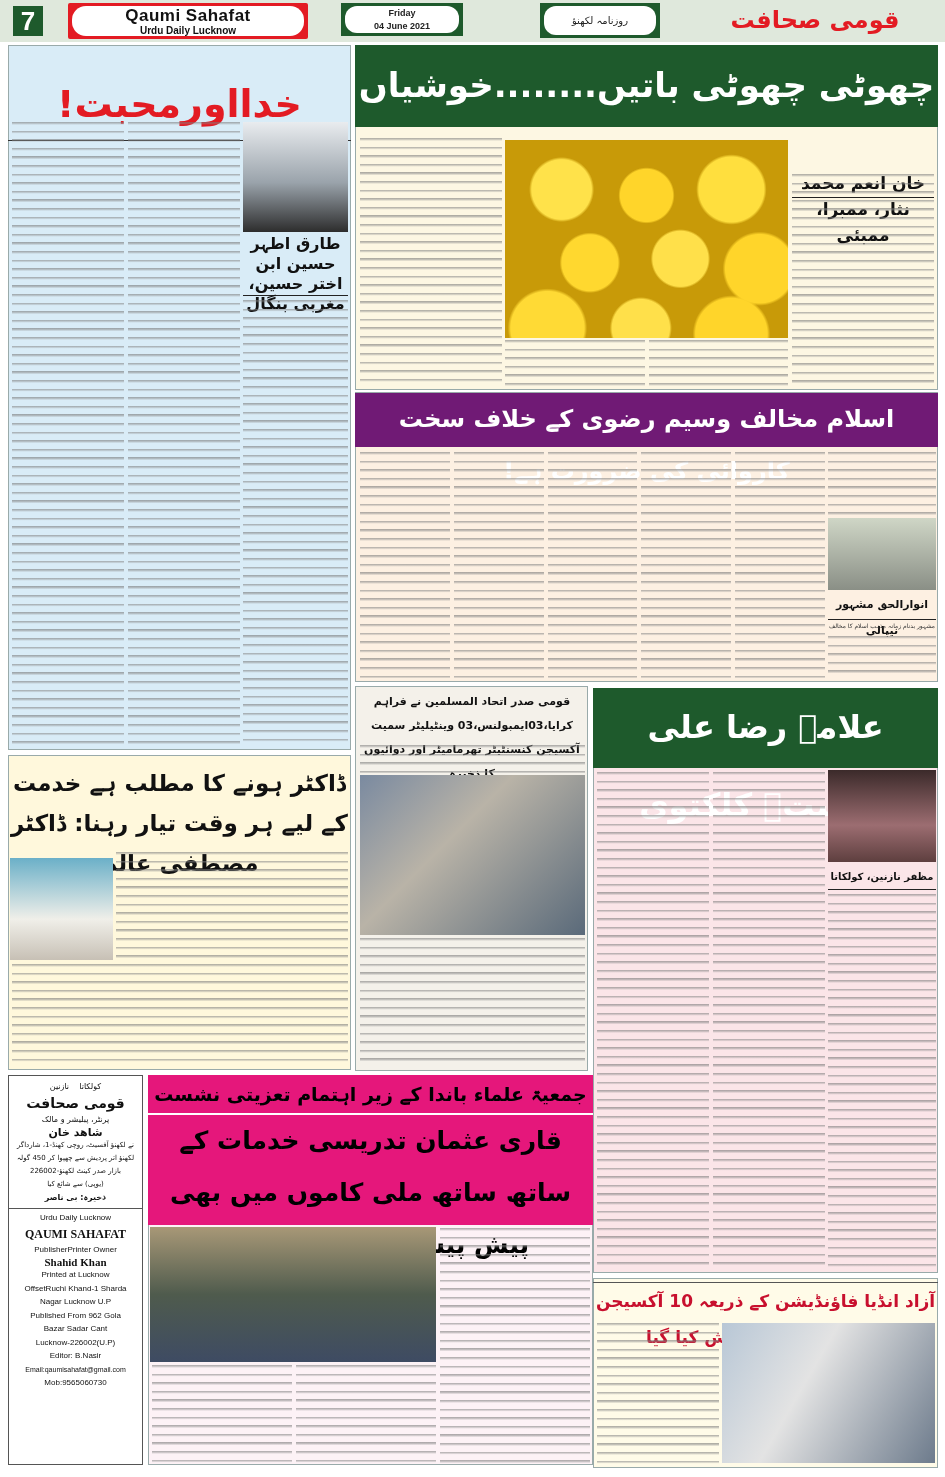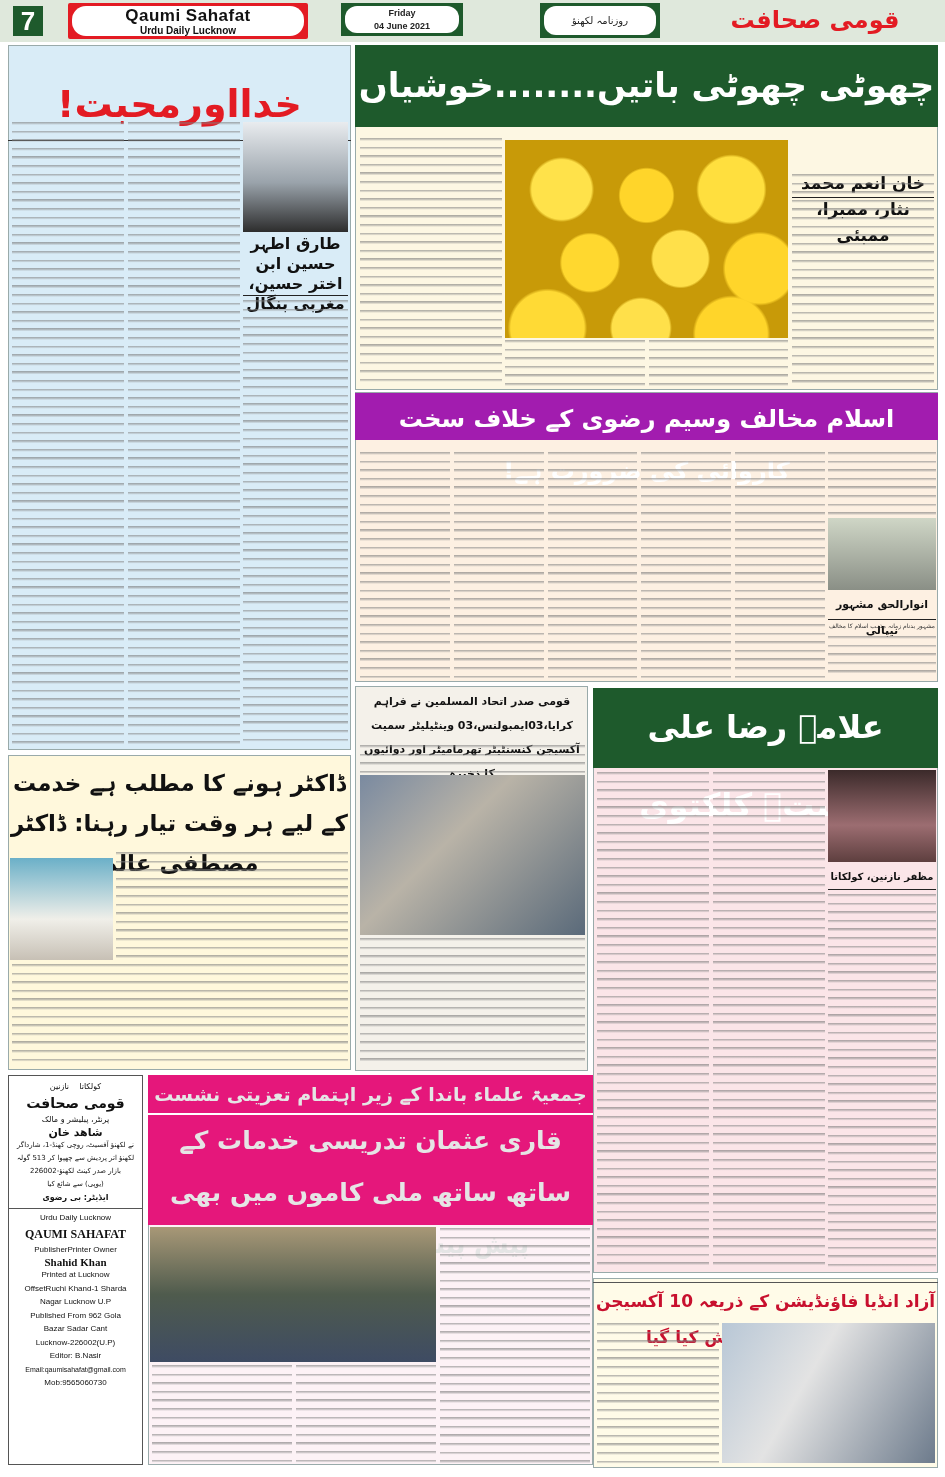--- a/index.html
+++ b/index.html
@@ -31,21 +31,21 @@
   #art-khuda { left:8px; top:45px; width:343px; height:705px; background:#d9ecf7; }
   #khuda-head { left:8px; top:45px; width:343px; height:72px; color:#e31b23; font: bold 38px "DejaVu Sans", sans-serif; text-align:center; line-height:70px; border-bottom:1px solid #333;margin-top:24px; }
 
   
   #art-smile { left:355px; top:45px; width:583px; height:345px; background:#fdf7e3; }
   #smile-head { left:355px; top:45px; width:583px; height:82px; background:#1e5a2c; color:#fff; font: bold 34px "DejaVu Sans", sans-serif; text-align:center; line-height:80px; }
   #smile-photo { left:505px; top:140px; width:283px; height:198px; background: radial-gradient(circle at 20% 25%, #ffe24a 0 11%, transparent 12%), radial-gradient(circle at 50% 28%, #ffd52a 0 13%, transparent 14%), radial-gradient(circle at 80% 25%, #ffdf3e 0 12%, transparent 13%), radial-gradient(circle at 30% 62%, #ffd82f 0 12%, transparent 13%), radial-gradient(circle at 62% 60%, #ffe04a 0 13%, transparent 14%), radial-gradient(circle at 90% 65%, #ffd52a 0 12%, transparent 13%), radial-gradient(circle at 15% 95%, #ffda35 0 12%, transparent 13%), radial-gradient(circle at 48% 95%, #ffe04a 0 12%, transparent 13%), radial-gradient(circle at 80% 98%, #ffd52a 0 12%, transparent 13%), #c89a08; }
 
   
   #art-islam { left:355px; top:392px; width:583px; height:290px; background:#fdf0e2; }
-  #islam-head { left:355px; top:393px; width:583px; height:47px; background:#a21caf; color:#fff; font: bold 24px "DejaVu Sans", sans-serif; text-align:center; line-height:52px; }
+  #islam-head { left:355px; top:393px; width:583px; height:54px; background:#701a75; color:#fff; font: bold 24px "DejaVu Sans", sans-serif; text-align:center; line-height:52px; }
   #islam-photo { left:828px; top:518px; width:108px; height:72px; background: linear-gradient(#cfd6c6, #8a8f86); }
 
   
   #art-allama { left:593px; top:688px; width:345px; height:585px; background:#fbe5e8; }
   #allama-head { left:593px; top:688px; width:345px; height:80px; background:#1e5a2c; color:#fff; font: bold 32px "DejaVu Sans", sans-serif; text-align:center; line-height:78px; }
   #allama-photo { left:828px; top:770px; width:108px; height:92px; background: linear-gradient(#3b2a2a, #9c6d71 60%, #5e3f3f); }
 
   
   #art-qaumi { left:355px; top:686px; width:233px; height:385px; background:#f4f1ea; }
   #qaumi-photo { left:360px; top:775px; width:225px; height:160px; background: linear-gradient(135deg, #7a8aa0, #b9b3a7 40%, #5a6a7a); }
@@ -55,21 +55,21 @@
   #doctor-head { left:8px; top:755px; width:343px; height:95px; color:#111; font: bold 23px "DejaVu Sans", sans-serif; text-align:center; line-height:40px; padding-top:8px; }
   #doctor-photo { left:10px; top:858px; width:103px; height:102px; background: linear-gradient(#6bb0c8, #f0efe9 60%, #c7c0b5); }
 
   
   #imprint { left:8px; top:1075px; width:135px; height:390px; background:#fff; border:1px solid #555; }
   #imprint .ur { direction:rtl; text-align:center; font-size:8px; color:#111; line-height:13px; padding:4px 3px; }
   #imprint .en { text-align:center; font: 8px "Liberation Sans", sans-serif; color:#111; line-height:13.5px; border-top:1px solid #555; padding-top:2px; }
 
   
   #art-jamiat { left:148px; top:1075px; width:445px; height:390px; background:#fdf2f6; }
-  #jamiat-head { left:148px; top:1075px; width:445px; height:150px; background:#e5177b; color:#e5e5e5; text-align:center; }
+  #jamiat-head { left:148px; top:1075px; width:445px; height:150px; background:#e5177b; color:#000000; text-align:center; }
   #jamiat-head .kicker { display:block; font: bold 19px "DejaVu Sans", sans-serif; line-height:38px; border-bottom:2px solid #fff; }
   #jamiat-head .main { display:block; font: bold 25px "DejaVu Sans", sans-serif; line-height:52px; }
   #jamiat-photo { left:150px; top:1227px; width:286px; height:135px; background: linear-gradient(#a89877, #4f5b4d 50%, #3e4b63); }
 
   
   #art-azad { left:593px; top:1278px; width:345px; height:190px; background:#fffbe8; }
   #azad-head { left:593px; top:1282px; width:345px; height:38px; color:#c8102e; font: bold 17px "DejaVu Sans", sans-serif; text-align:center; line-height:36px; border-top:1px solid #555; }
   #azad-photo { left:722px; top:1323px; width:213px; height:140px; background: linear-gradient(120deg, #b8c7d6, #e3e3e3 40%, #6d7b8c); }
 </style>
 </head>
@@ -214,24 +214,24 @@
     </div>
   </div>
 
 <div id="imprint" class="abs">
   <div class="ur">
     <div><span>کولکاتا</span> &nbsp;&nbsp; <span>نازنین</span></div>
     <div style="font-size:14px;font-weight:bold;line-height:20px;">قومی صحافت</div>
     <div>پرنٹر، پبلیشر و مالک</div>
     <div style="font-size:11px;font-weight:bold;">شاھد خان</div>
     <div style="font-size:7px;">نے لکھنؤ آفسیٹ، روچی کھنڈ-1، شارداگر</div>
-    <div style="font-size:7px;">لکھنؤ اتر پردیش سے چھپوا کر 513 گولہ</div>
+    <div style="font-size:7px;">لکھنؤ اتر پردیش سے چھپوا کر 450 گولہ</div>
     <div style="font-size:7px;">بازار صدر کینٹ لکھنؤ-226002</div>
     <div style="font-size:7px;">(یوپی) سے شائع کیا</div>
-    <div style="font-weight:bold;">ایڈیٹر: بی رضوی</div>
+    <div style="font-weight:bold;">ذخیرہ: بی ناصر</div>
   </div>
   <div class="en">
     <div>Urdu Daily Lucknow</div>
     <div style="font: bold 12px 'Liberation Serif', serif; line-height:18px;">QAUMI SAHAFAT</div>
     <div>PublisherPrinter Owner</div>
     <div style="font: bold 11px 'Liberation Serif', serif;">Shahid Khan</div>
     <div>Printed at Lucknow</div>
     <div>OffsetRuchi Khand-1 Sharda</div>
     <div>Nagar Lucknow U.P</div>
     <div>Published From 962 Gola</div>

